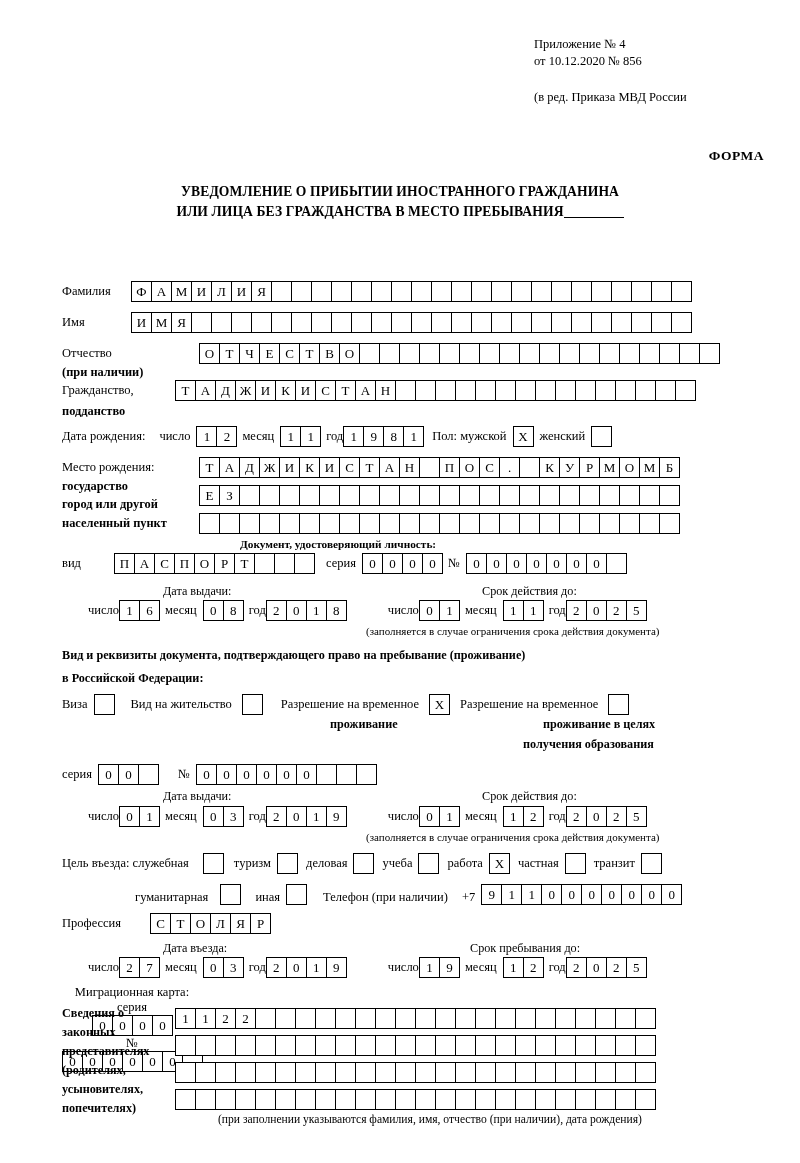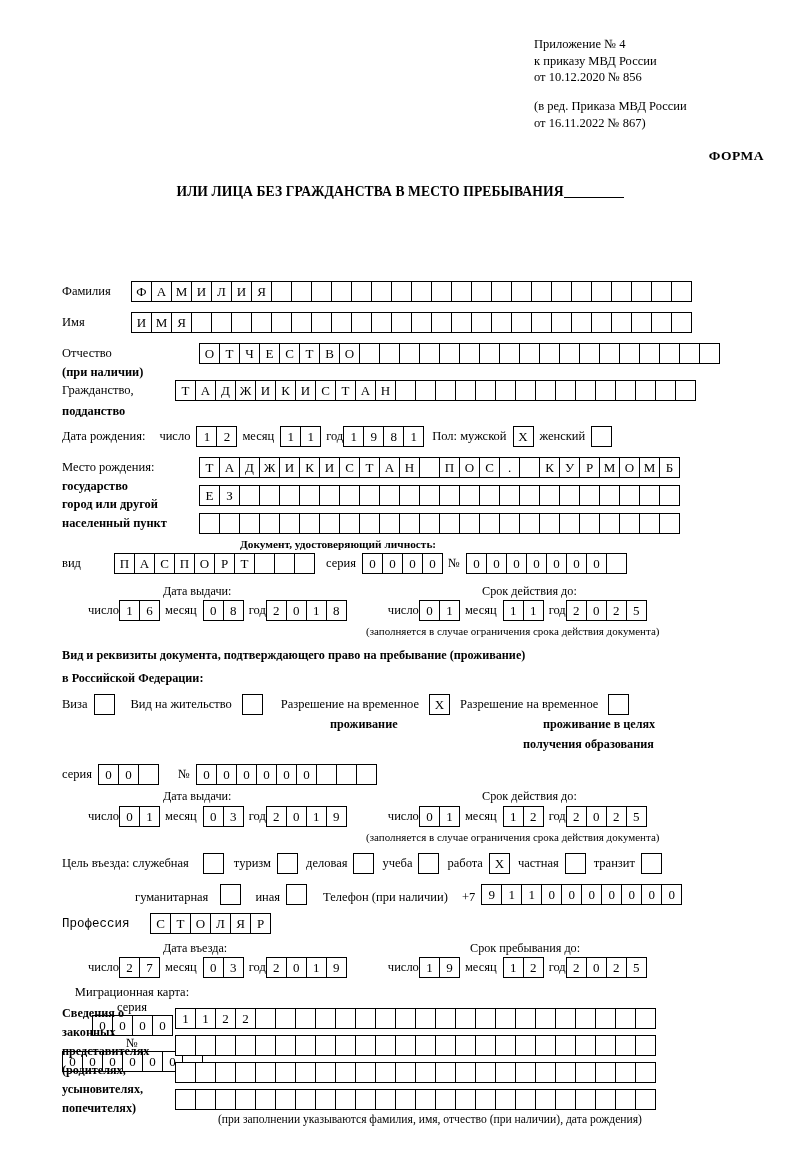--- a/index.html
+++ b/index.html
@@ -26,21 +26,21 @@
   
   .header-block {
     position: absolute;
     top: 36px;
     right: 36px;
     width: 230px;
     font-size: 12.5px;
     line-height: 1.33;
     text-align: left;
   }
-  .header-block .grp2 { margin-top: 12px; }
+  .header-block .grp2 { margin-top: 20px; }
 
   .forma {
     position: absolute;
     top: 148px;
     right: 36px;
     font-weight: bold;
     font-size: 13.5px;
     letter-spacing: 0.5px;
   }
 
@@ -124,29 +124,28 @@
     font-weight: bold;
   }
 </style>
 </head>
 <body>
 
 <div class="page">
 
   <div class="header-block">
     <div>Приложение № 4</div>
-    <div>к приказу МВД России</div>
     <div>от 10.12.2020 № 856</div>
     <div class="grp2">(в ред. Приказа МВД России</div>
-    <div>от 16.11.2022 № 867)</div>
   </div>
 
   <div class="forma">ФОРМА</div>
 
   <div class="title">
+    <div>УВЕДОМЛЕНИЕ О ПРИБЫТИИ ИНОСТРАННОГО ГРАЖДАНИНА</div>
     <div><span>ИЛИ ЛИЦА БЕЗ ГРАЖДАНСТВА В МЕСТО ПРЕБЫВАНИЯ</span><span class="ul"></span></div>
   </div>
 
 
   <div class="row" style="top:281px; left:62px;">
     <span class="lbl" style="width:69px; display:inline-block;">Фамилия</span>
     <span class="cells" id="surname-cells">
         <span class="cell">Ф</span>
         <span class="cell">А</span>
         <span class="cell">М</span>
@@ -638,21 +637,21 @@
         <span class="cell">0</span>
         <span class="cell">0</span>
         <span class="cell">0</span>
         <span class="cell">0</span>
         <span class="cell">0</span>
         <span class="cell">0</span>
       </span>
   </div>
 
   <div class="row" style="top:913px; left:62px;">
-    <span class="lbl" style="width:88px; display:inline-block;font-family:Liberation Mono, monospace;">Профессия</span>
+    <span class="lbl" style="width:88px; display:inline-block;">Профессия</span>
     <span class="cells" id="profession-cells">
         <span class="cell">С</span>
         <span class="cell">Т</span>
         <span class="cell">О</span>
         <span class="cell">Л</span>
         <span class="cell">Я</span>
         <span class="cell">Р</span>
       </span>
   </div>
 

